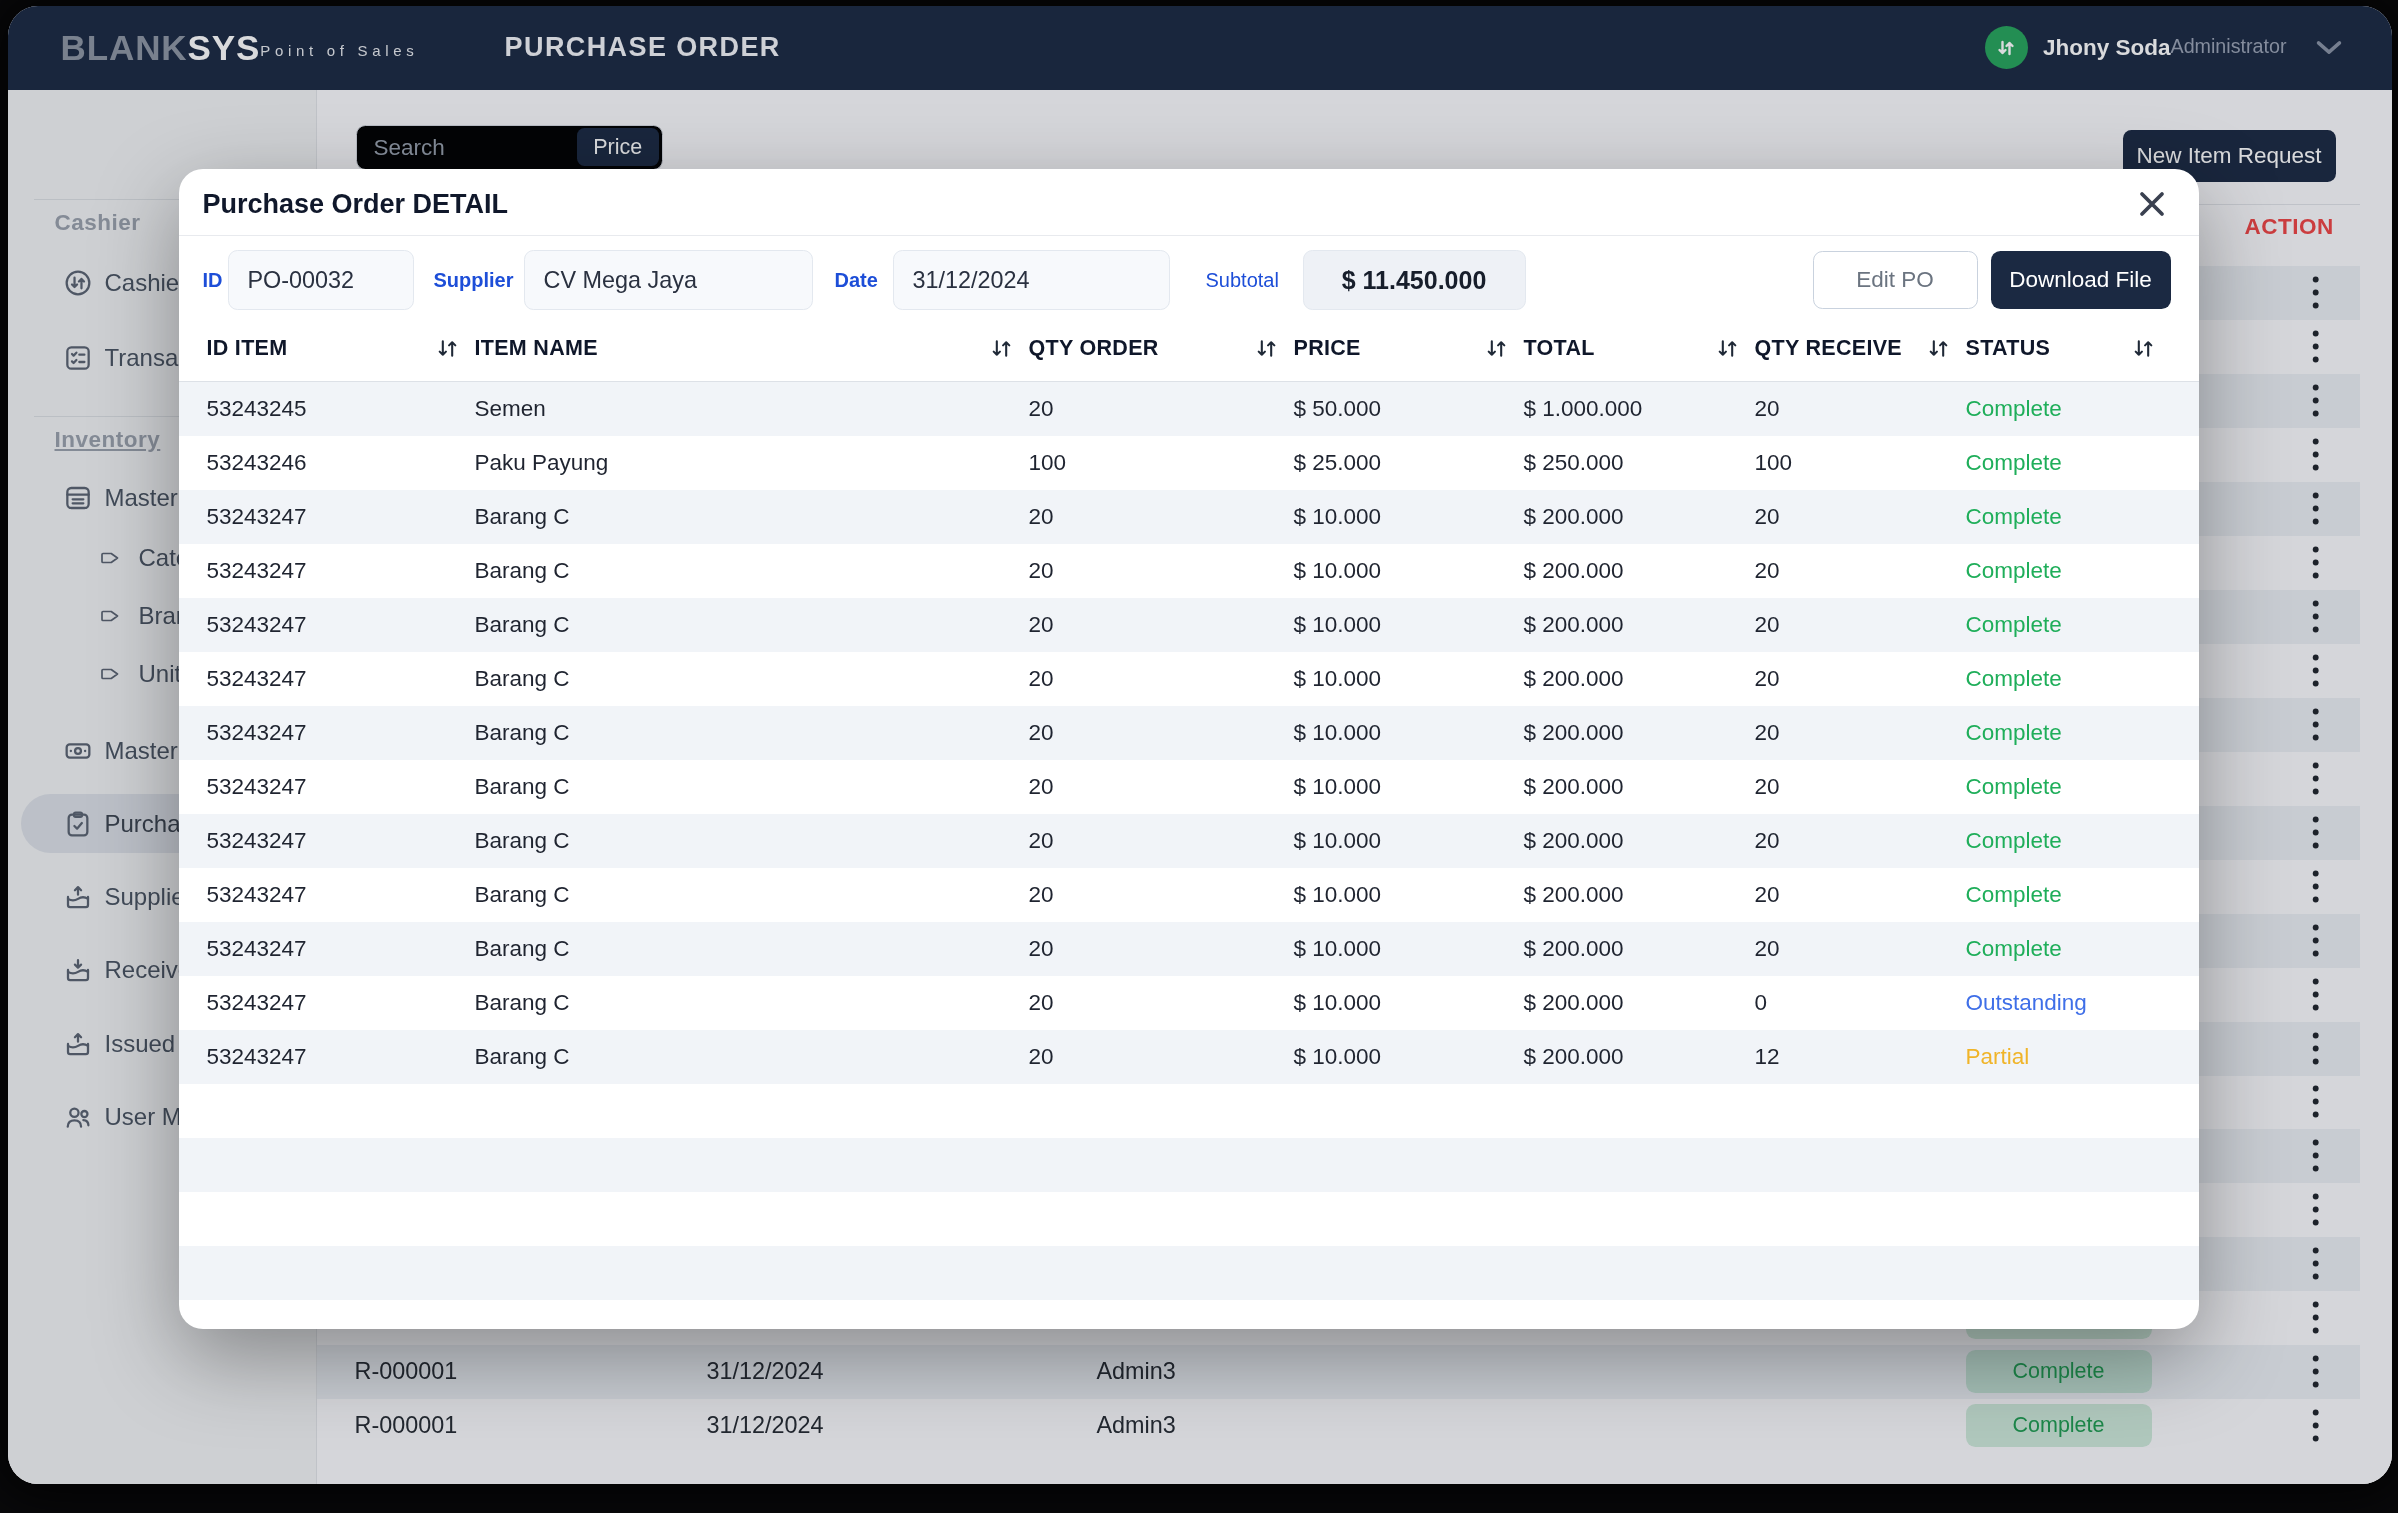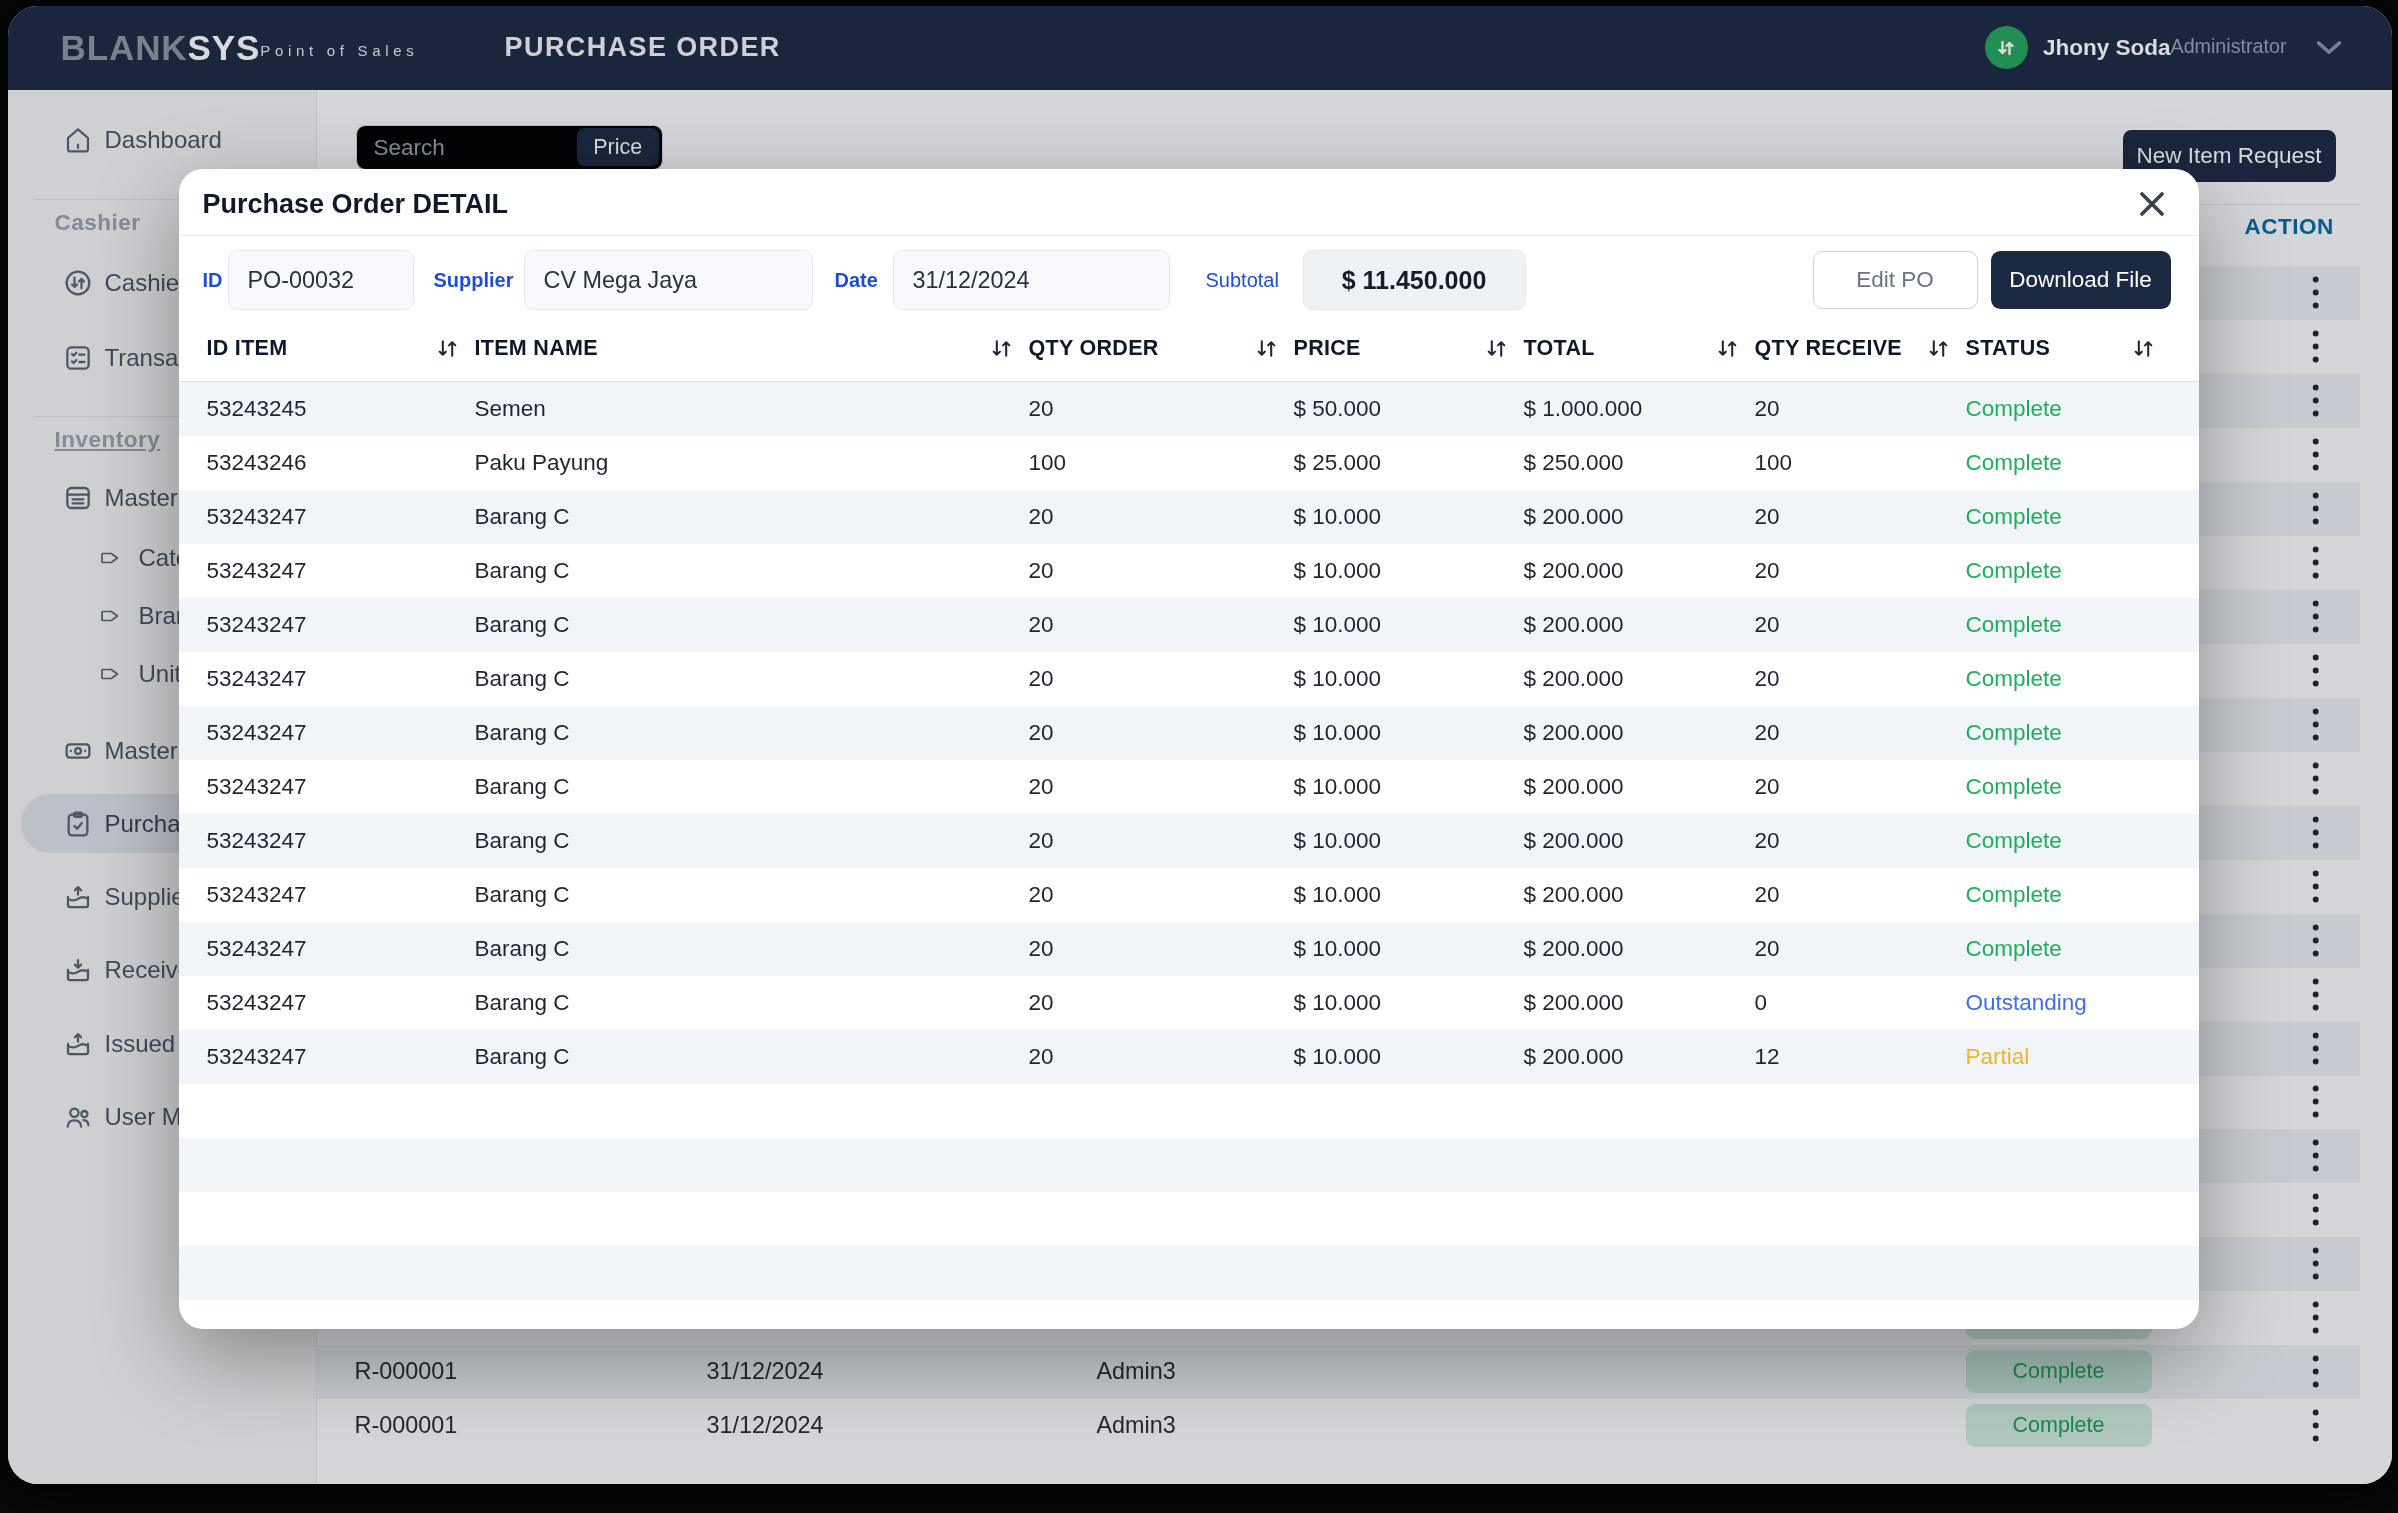--- a/index.html
+++ b/index.html
@@ -33,21 +33,21 @@
   .side-div{position:absolute;left:26px;right:26px;height:0.9px;background:#dcdfe3;}
   
   .content{position:absolute;left:309px;top:84px;right:0;bottom:0;background:#fbfbfd;z-index:1;}
   .searchbox{position:absolute;left:39px;top:35px;width:307px;height:45px;background:#000000;border:0.9px solid #d8dce3;border-radius:9.4px;}
   .search-ph{position:absolute;left:17px;top:9.4px;font-size:22.5px;color:#9aa3b0;}
   .find-btn{position:absolute;right:2.8px;top:2.8px;bottom:2.8px;width:82px;background:#1b2942;color:#fff;font-size:21.5px;
     border:none;border-radius:7.5px;display:flex;align-items:center;justify-content:center;}
   .nir-btn{position:absolute;left:1806px;top:40px;width:213px;height:52px;background:#1b2942;color:#fff;font-size:22.5px;
     border:none;border-radius:8.4px;display:flex;align-items:center;justify-content:center;}
   .bg-line-top{position:absolute;left:24px;right:32px;top:114px;height:0.9px;background:#e0e3e8;}
-  .action-hd{position:absolute;left:1928px;top:124px;font-size:22.5px;font-weight:bold;color:#0369a1;letter-spacing:0.5px;}
+  .action-hd{position:absolute;left:1928px;top:124px;font-size:22.5px;font-weight:bold;color:#ef4444;letter-spacing:0.5px;}
   .bg-rows{position:absolute;left:0;right:32px;top:176px;}
   .bg-row{position:absolute;left:0;right:0;height:54px;}
   .bg-row.stripe{background:#ebeff4;}
   .bg-row .kebab{position:absolute;left:1994px;top:8.4px;width:9.4px;height:37px;display:flex;}
   .bg-cell{position:absolute;top:0;height:54px;display:flex;align-items:center;font-size:23.4px;color:#262b33;}
   .bg-c1{left:38px;} .bg-c2{left:390px;} .bg-c3{left:780px;}
   .bg-badge{position:absolute;left:1649px;top:5.6px;width:186px;height:43px;border-radius:9.4px;
     background:rgba(46,174,96,.22);color:#1f9d52;font-size:21.5px;display:flex;align-items:center;justify-content:center;}
   
   .overlay{position:absolute;inset:0;background:rgba(16,24,40,.16);z-index:40;}
@@ -108,29 +108,20 @@
         <svg width="28" height="17" viewBox="0 0 24 14">
             <path d="M3 3l9 8 9-8" fill="none" stroke="#8a93a5" stroke-width="3" stroke-linecap="round" stroke-linejoin="round"></path>
           </svg>
       </div>
     </div>
   </div>
 
   <div class="sidebar" id="sidebar">
       <div class="side-div" style="top: 109px;"></div>
       <div class="side-div" style="top: 326px;"></div>
-      <div class="side-item" style="top: 24px;">
-        <span class="ic">
-          <svg width="32" height="32" viewBox="0 0 24 24" fill="none" stroke="#5b6472" stroke-width="1.7" stroke-linecap="round" stroke-linejoin="round">
-            <path d="M4.5 10.5L12 4l7.5 6.5V19a1.5 1.5 0 0 1-1.5 1.5H6A1.5 1.5 0 0 1 4.5 19z"></path>
-            <path d="M12 15.5v2.5"></path>
-          </svg>
-        </span>
-                   <span class="lbl">Dashboard</span>
-      </div>
       <div class="side-label" style="top: 120px;">Cashier</div>
       <div class="side-item" style="top: 167px;">
         <span class="ic">
           <svg width="32" height="32" viewBox="0 0 24 24" fill="none" stroke="#5b6472" stroke-width="1.7" stroke-linecap="round" stroke-linejoin="round">
             <circle cx="12" cy="12" r="8.5"></circle>
             <path d="M9.4 8v7M9.4 15l-1.9-1.9M9.4 15l1.9-1.9M14.6 16V9M14.6 9l-1.9 1.9M14.6 9l1.9 1.9"></path>
           </svg>
         </span>
                    <span class="lbl">Cashier</span>
       </div>

